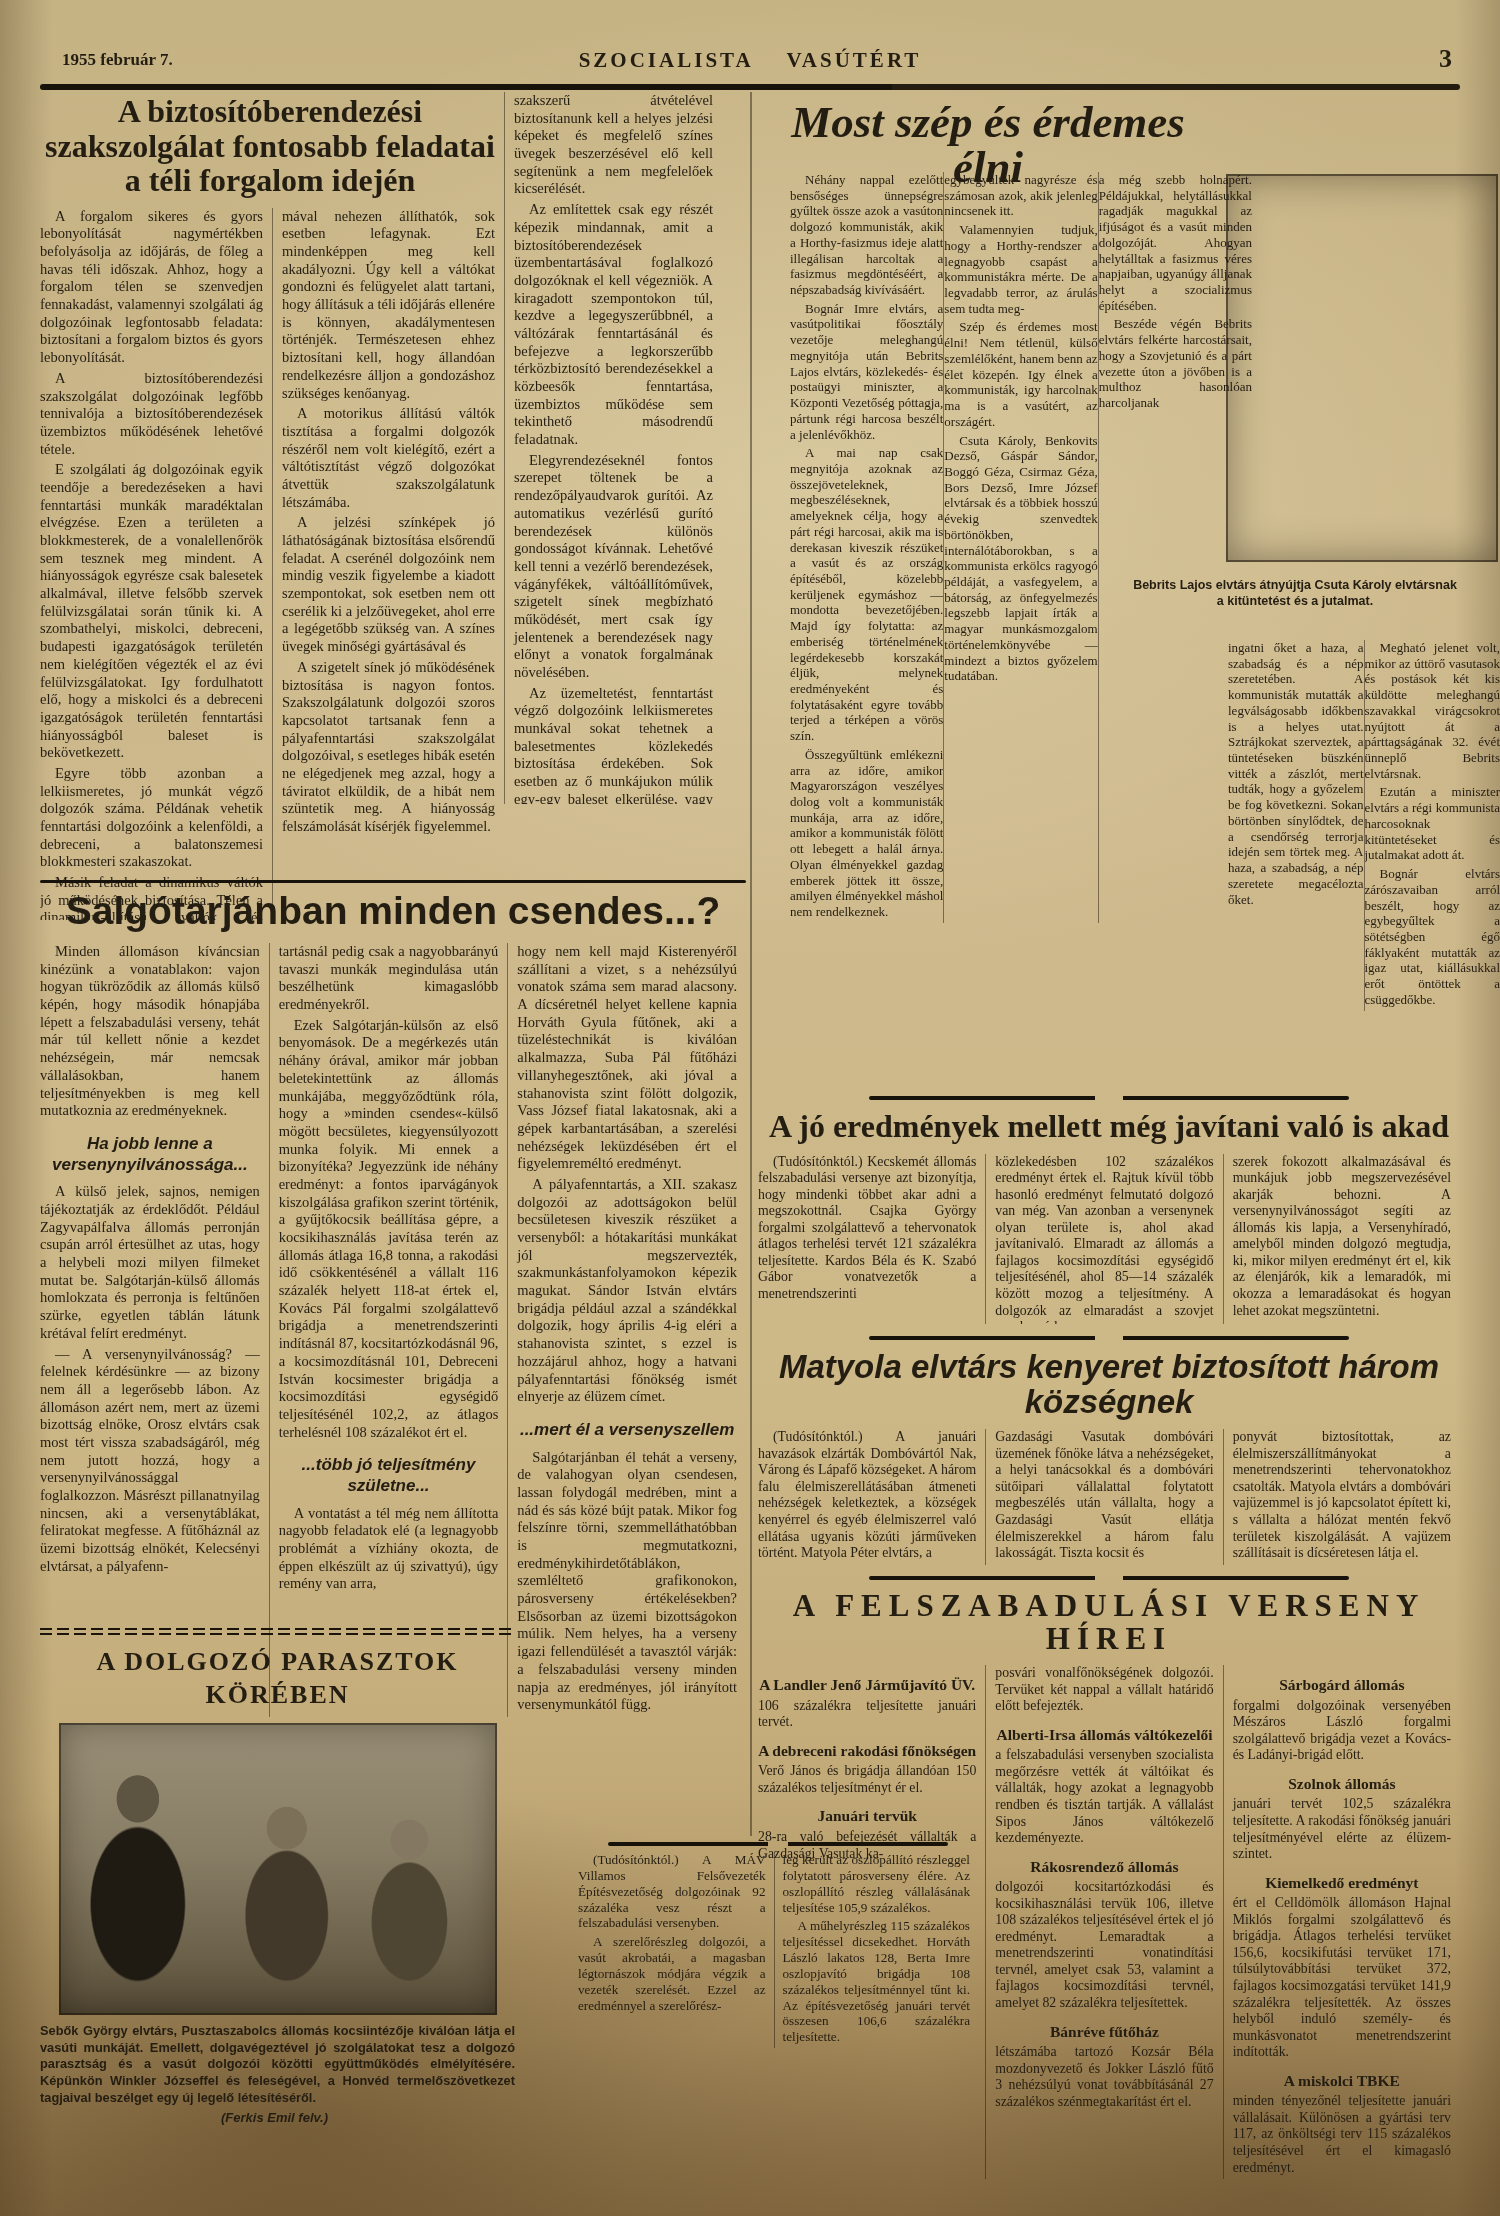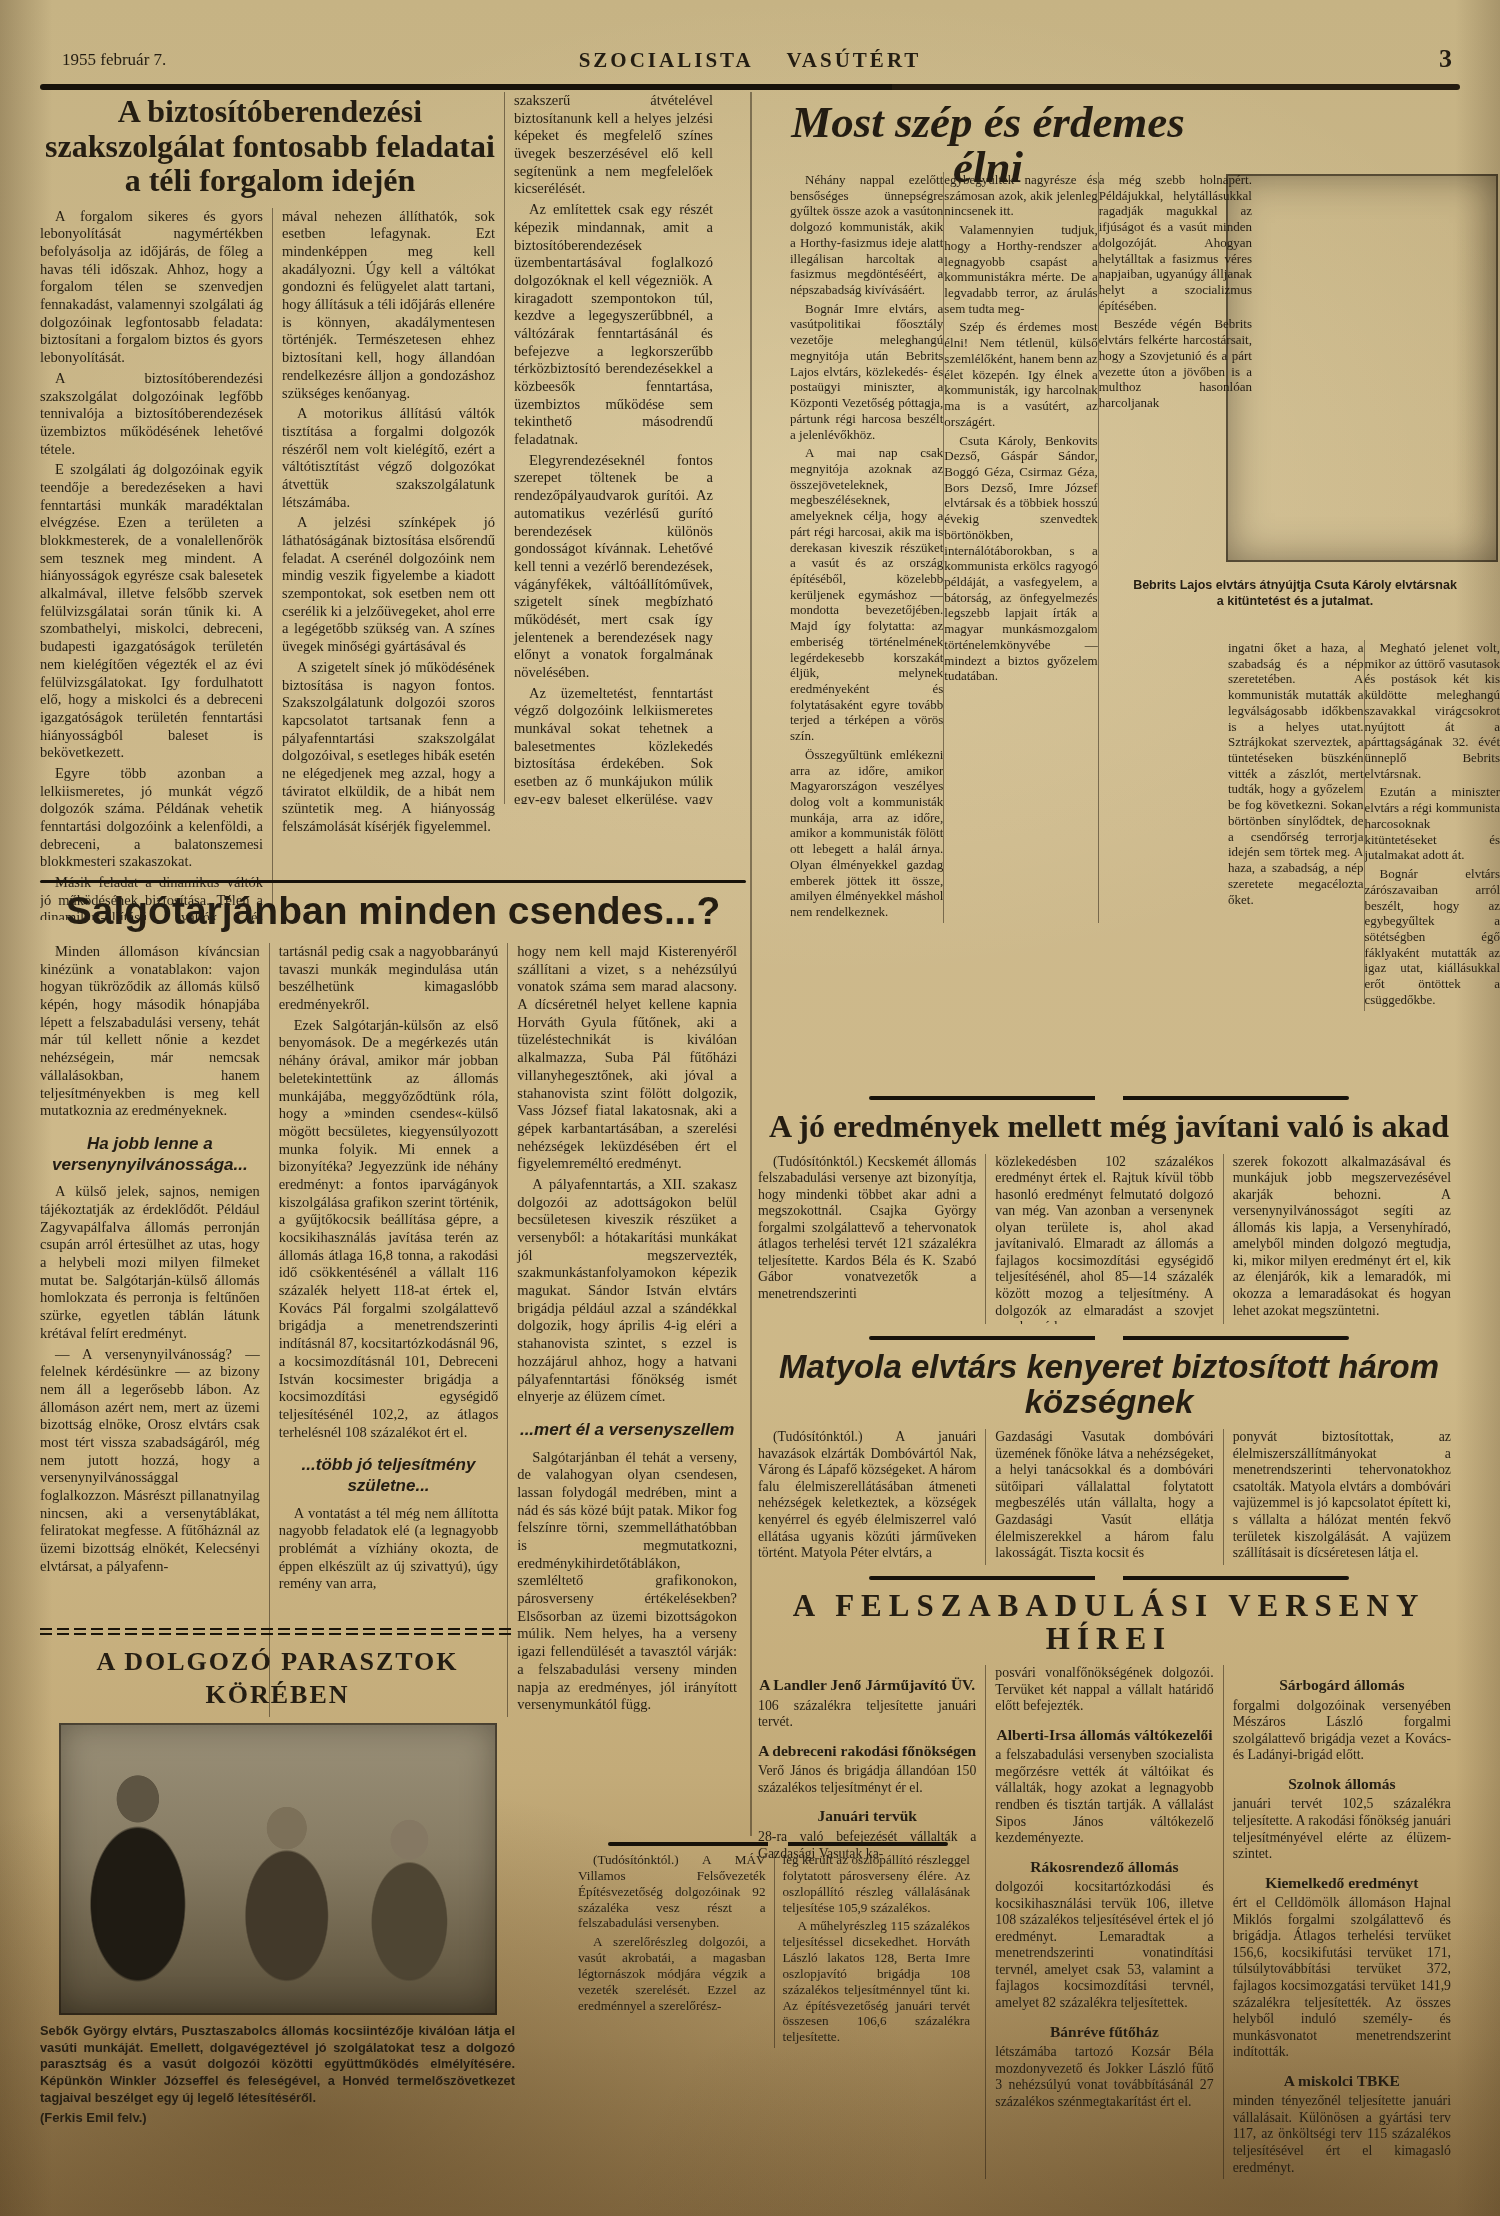--- a/index.html
+++ b/index.html
@@ -7,21 +7,21 @@
     font-family:"Liberation Serif","DejaVu Serif",serif;
     background:
       radial-gradient(1100px 700px at 55% 22%, rgba(255,246,214,.28), transparent 70%),
       radial-gradient(900px 500px at 20% 96%, rgba(60,40,15,.38), transparent 70%),
       radial-gradient(900px 420px at 85% 99%, rgba(70,48,20,.30), transparent 72%),
       linear-gradient(90deg, rgba(60,42,18,.28) 0%, transparent 3.5%, transparent 97%, rgba(60,42,18,.22) 100%),
       linear-gradient(180deg,#c6b384 0%,#cdb98c 38%,#cdb888 62%,#c3ab79 80%,#a98e5e 92%,#8a6f45 100%);}
   .sans{font-family:"Liberation Sans","DejaVu Sans",sans-serif;}
   .abs{position:absolute;}
   
-  #hdr-date{left:62px;top:50px;font-weight:normal;font-size:17px;}
+  #hdr-date{left:62px;top:50px;font-weight:bold;font-size:17px;}
   #hdr-title{left:0;right:0;top:48px;text-align:center;font-weight:bold;font-size:21px;letter-spacing:3px;word-spacing:26px;}
   #hdr-page{right:48px;top:44px;font-weight:bold;font-size:26px;}
   #hdr-rule{left:40px;right:40px;top:84px;height:6px;background:linear-gradient(90deg,#17120a 0 60%,#241c10 60% 100%);border-radius:3px;}
   .vrule{width:2px;background:rgba(34,24,12,.45);}
   .hrule{height:4px;border-radius:2px;background:linear-gradient(90deg,#17120a 0 47%,transparent 47% 53%,#17120a 53% 100%);}
   .hrule-full{height:3px;background:#17120a;border-radius:2px;}
   
   .cols{display:flex;}
   .col{flex:1;overflow:hidden;text-align:justify;}
   .col + .col{border-left:1px solid rgba(34,24,12,.5);}
@@ -82,21 +82,21 @@
     background:
       radial-gradient(80px 130px at 18% 62%, #1f1b13 0 58%, transparent 60%),
       radial-gradient(36px 40px at 18% 26%, #5d5442 0 58%, transparent 60%),
       radial-gradient(70px 110px at 52% 66%, #42392a 0 58%, transparent 60%),
       radial-gradient(34px 36px at 52% 36%, #7c7059 0 58%, transparent 60%),
       radial-gradient(64px 100px at 80% 68%, #4e4533 0 58%, transparent 60%),
       radial-gradient(32px 34px at 80% 40%, #857863 0 58%, transparent 60%),
       linear-gradient(180deg,#9a9078 0%,#877c64 45%,#6b6049 80%,#544a36 100%);
     box-shadow:inset 0 0 0 2px rgba(25,18,8,.5), inset 0 0 34px rgba(18,12,4,.4);}
   #vasutas-caption{font-weight:bold;font-size:12.8px;line-height:1.3;text-align:justify;}
-  #vasutas-credit{text-align:left;font-weight:bold;font-size:13px;padding:4px 6px 0 0;}
+  #vasutas-credit{text-align:center;font-weight:bold;font-size:13px;padding:4px 6px 0 0;font-style:italic;}
   
   #akro{left:578px;top:1842px;width:400px;}
   #akro .hrule{width:340px;margin:0 auto 6px auto;}
   #akro-head{font-weight:bold;font-size:34px;text-align:center;font-family:"Liberation Sans","DejaVu Sans",sans-serif;padding:2px 0 8px 0;}
   #akro .col{font-size:13.2px;line-height:1.2;padding:0 8px;max-height:268px;}
   #akro .col:first-child{padding-left:0;}
   .vr1{left:750px;top:92px;height:1744px;}
 </style>
 </head>
 <body>

